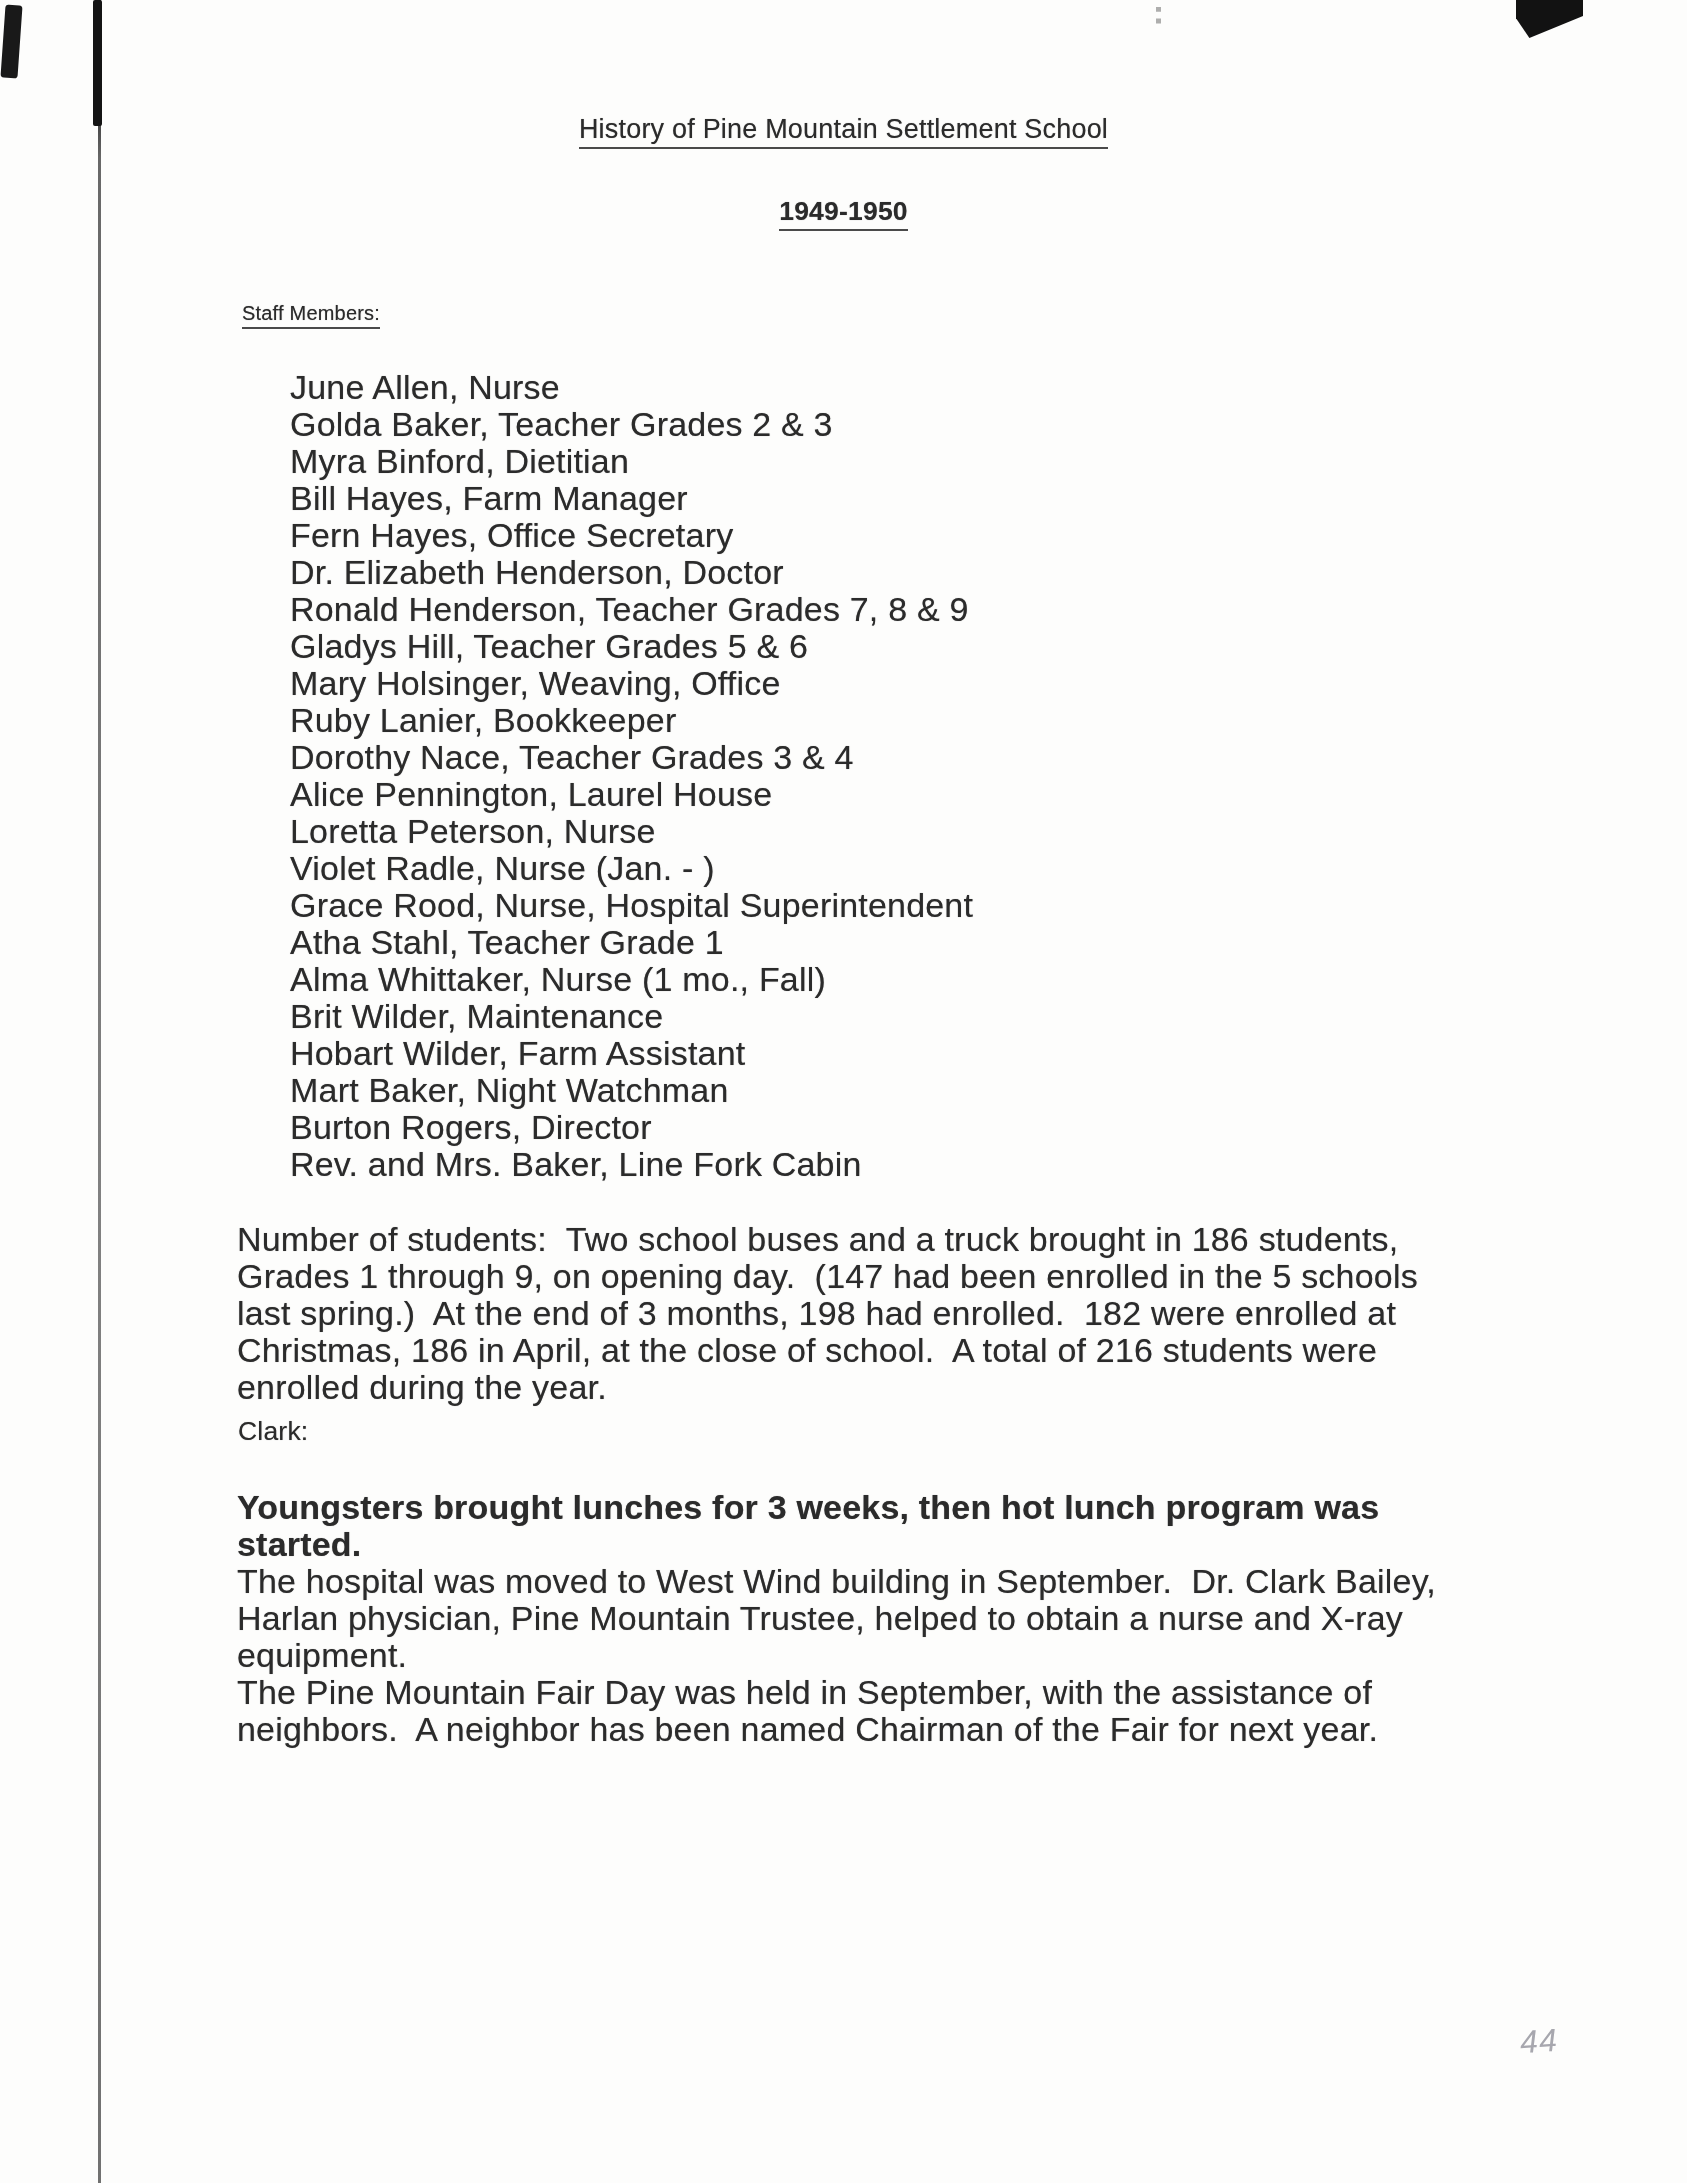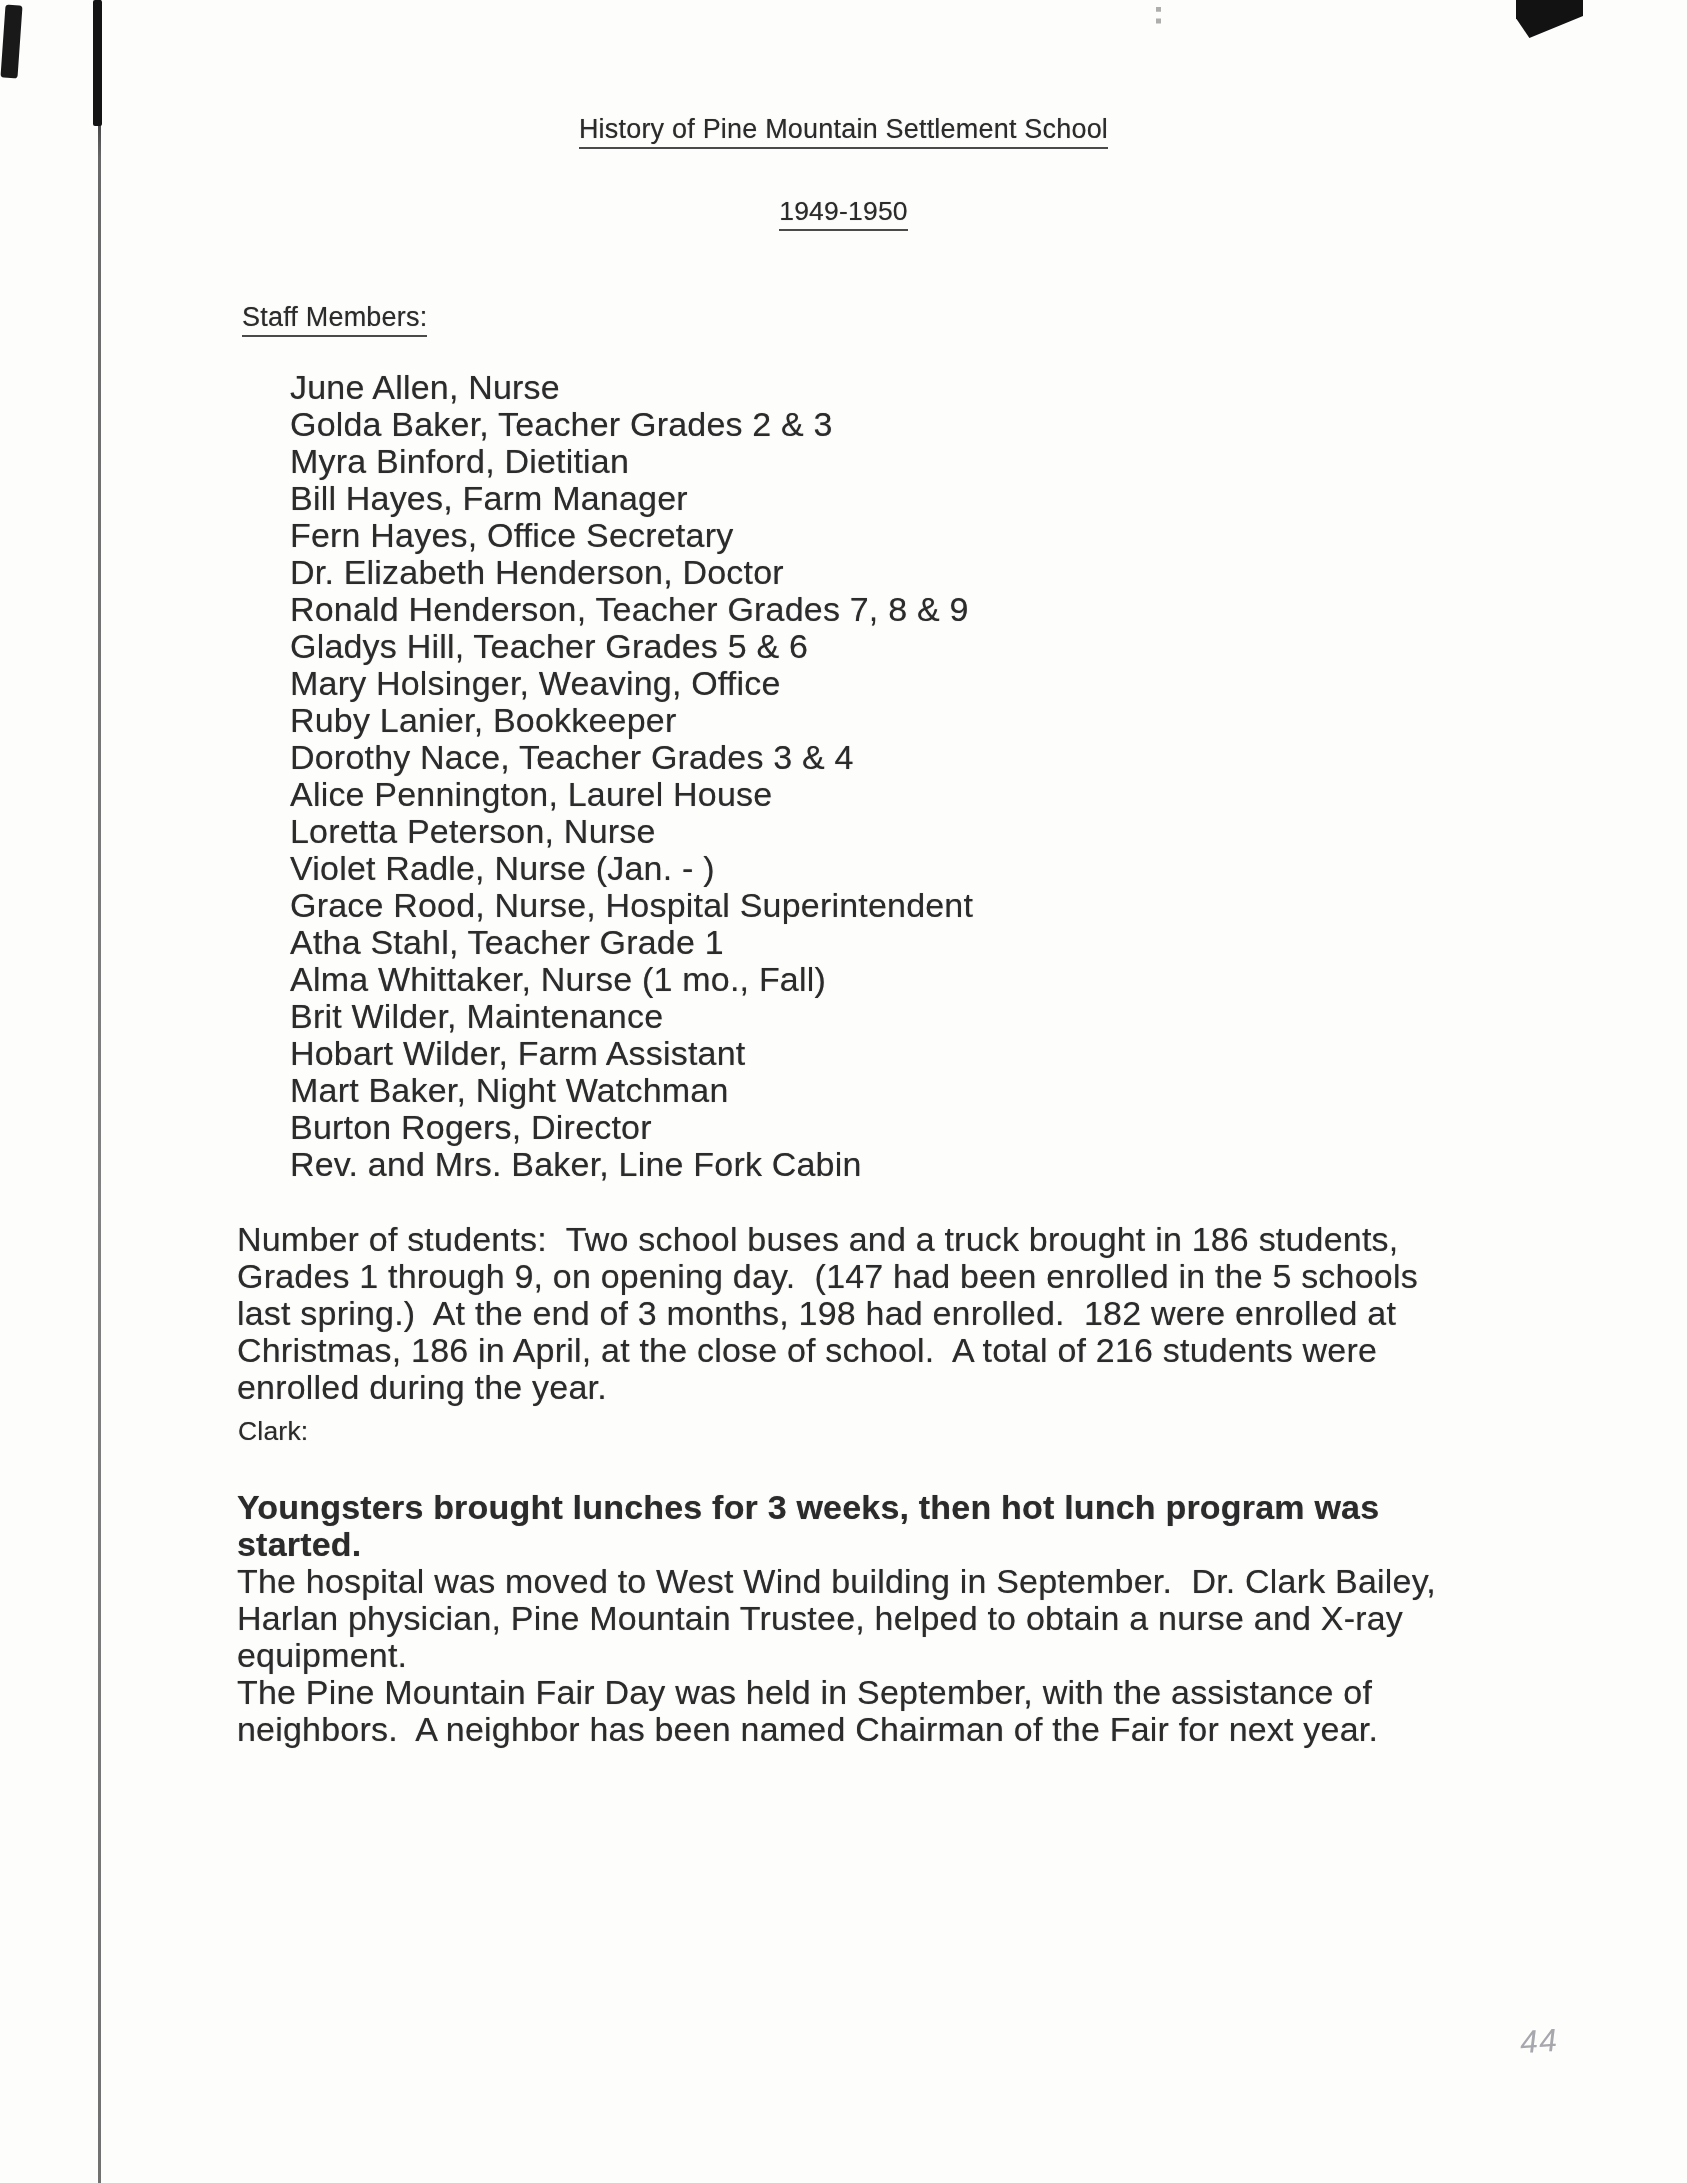--- a/index.html
+++ b/index.html
@@ -18,27 +18,27 @@
   }
   
   .txt { text-shadow: 0 0 0.8px rgba(45,45,45,0.55); letter-spacing:0.2px; }
 
   .title {
     position:absolute; top:114px; left:0; width:1687px;
     text-align:center; font-size:27px; font-weight:400;
   }
   .subtitle {
     position:absolute; top:196px; left:0; width:1687px;
-    text-align:center; font-size:26.5px; font-weight:400;
+    text-align:center; font-size:26.5px; font-weight:700;
   }
   .u { border-bottom:2px solid #4a4a4a; padding-bottom:3.3px; }
 
   .staff-heading {
     position:absolute; top:302px; left:242px;
-    font-size:27px;
+    font-size:20px;
   }
   .staff-list {
     position:absolute; top:369px; left:290px;
     list-style:none;
     font-size:34px; line-height:37px;
     white-space:pre-wrap;
   }
   .para {
     position:absolute; left:237px; width:1244px;
     font-size:34px; line-height:37px;

